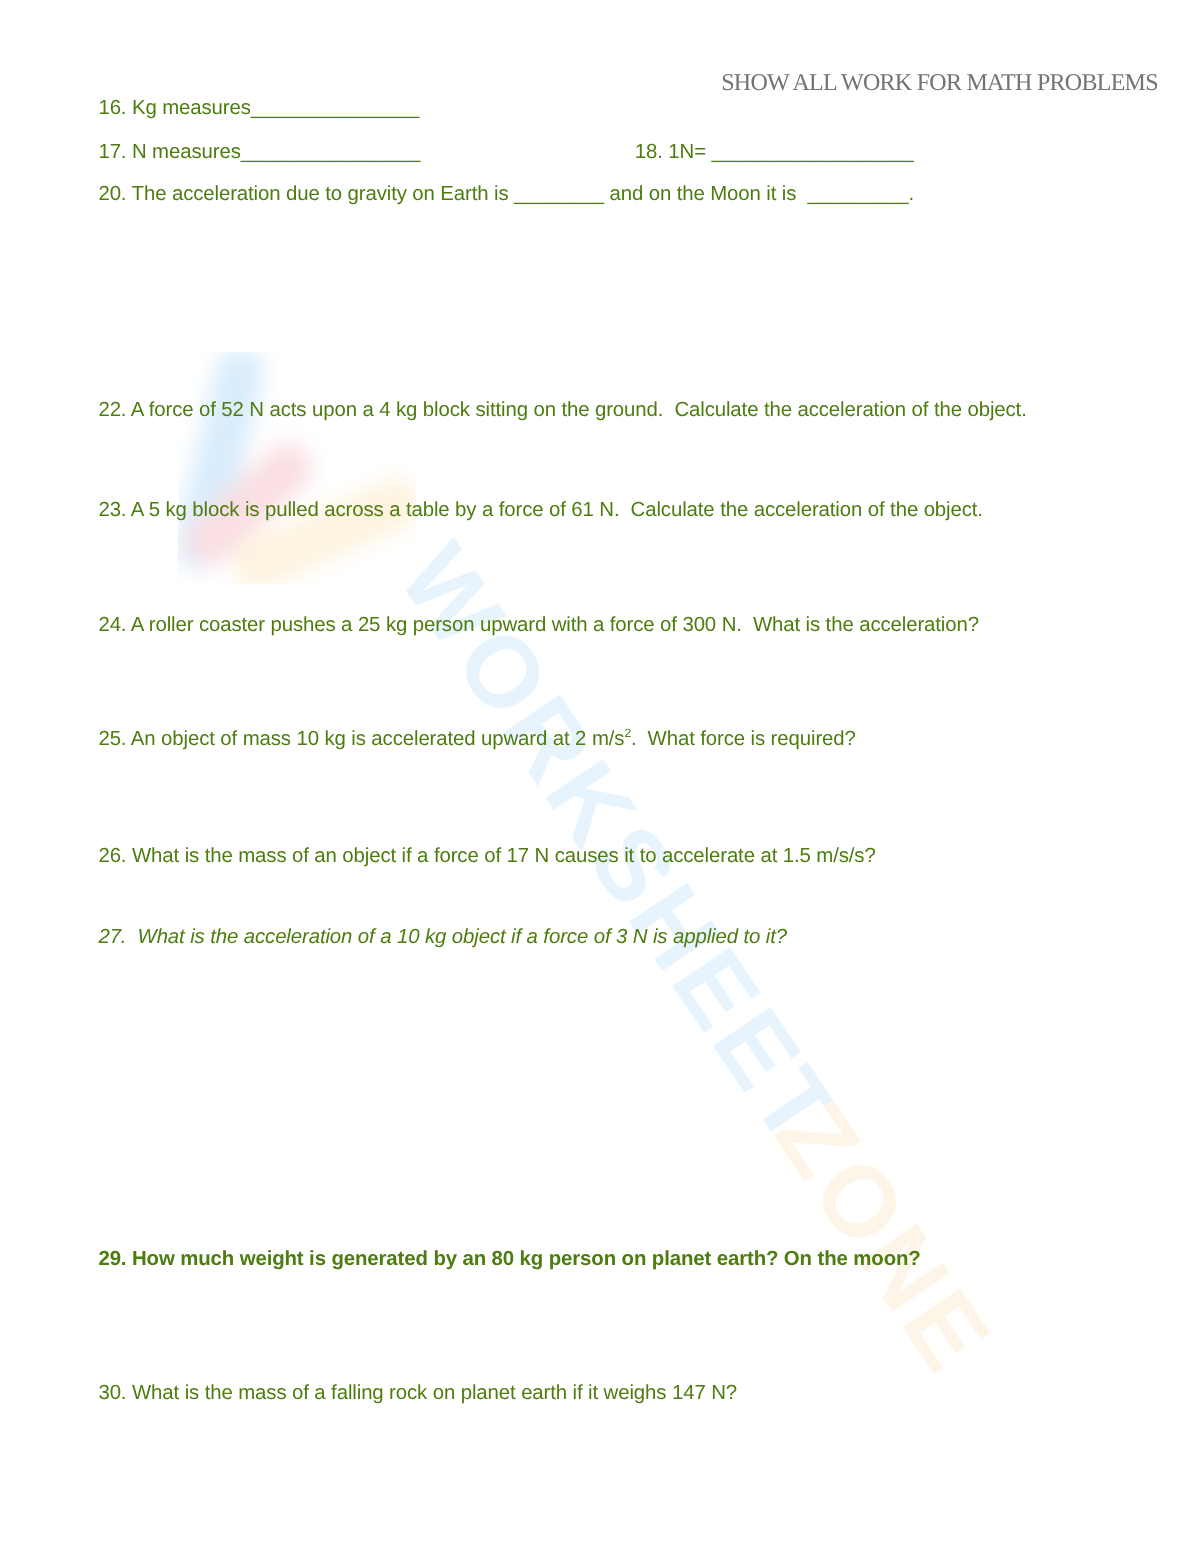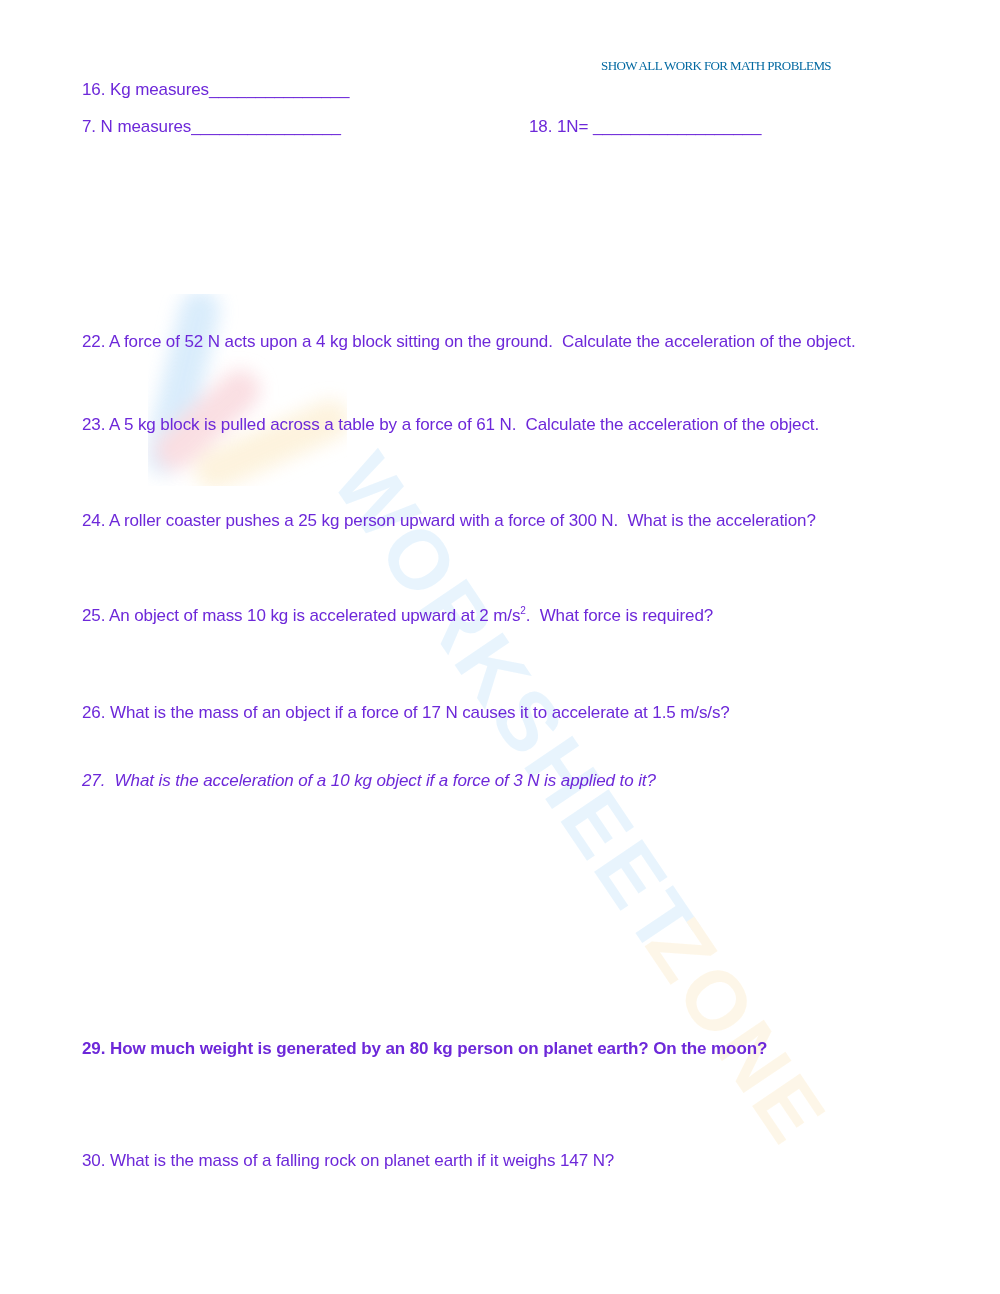--- a/index.html
+++ b/index.html
@@ -1,21 +1,21 @@
 <!DOCTYPE html>
 <html><head>
 <meta charset="utf-8">
 <style>
   html, body { margin: 0; padding: 0; background: #ffffff; }
   body { width: 1000px; height: 1294px; position: relative; overflow: hidden;
          font-family: "Liberation Sans", "DejaVu Sans", sans-serif; color: #111; }
   .page { position: absolute; left: 0; top: 0; width: 1000px; height: 1294px; }
   .header-note { position: absolute; left: 601px; top: 58px; font-family: "Liberation Serif", "DejaVu Serif", serif;
-                 font-size: 13px; letter-spacing: -0.6px; color: #0369a1; }
-  .line { position: absolute; font-size: 17px; white-space: pre; color: #6d28d9; letter-spacing: -0.1px; }
+                 font-size: 20px; letter-spacing: -0.6px; color: #737373; }
+  .line { position: absolute; font-size: 17px; white-space: pre; color: #4d7c0f; letter-spacing: -0.1px; }
   sup { font-size: 10px; vertical-align: 7px; line-height: 0; }
   .watermark { position: absolute; left: 0; top: 0; width: 1000px; height: 1294px; pointer-events: none; }
 </style>
 </head>
 <body>
 
 <div class="page">
 
   <svg class="watermark" viewBox="0 0 1000 1294">
     <defs>
@@ -31,23 +31,24 @@
     <g transform="translate(330 480) rotate(56)" opacity="0.55">
       <text x="0" y="0" font-family="Liberation Sans, sans-serif" font-weight="bold" font-size="84" fill="#d6ecfc" letter-spacing="4">WORKSHEET</text>
       <text x="560" y="0" font-family="Liberation Sans, sans-serif" font-weight="bold" font-size="84" fill="#fdf0d6" letter-spacing="4">ZONE</text>
     </g>
   </svg>
 
   <div class="header-note">SHOW ALL WORK FOR MATH PROBLEMS</div>
 
   <div class="line" style="left:82px; top:80px;">16. Kg measures_______________</div>
 
-  <div class="line" style="left:82px; top:117px;">7. N measures________________</div>
+  <div class="line" style="left:82px; top:117px;">17. N measures________________</div>
   <div class="line" style="left:529px; top:117px;">18. 1N= __________________</div>
 
+  <div class="line" style="left:82px; top:152px;">20. The acceleration due to gravity on Earth is ________ and on the Moon it is  _________.</div>
 
   <div class="line" style="left:82px; top:320px;margin-top:12px;">22. A force of 52 N acts upon a 4 kg block sitting on the ground.  Calculate the acceleration of the object.</div>
   <div class="line" style="left:82px; top:415px;">23. A 5 kg block is pulled across a table by a force of 61 N.  Calculate the acceleration of the object.</div>
   <div class="line" style="left:82px; top:511px;">24. A roller coaster pushes a 25 kg person upward with a force of 300 N.  What is the acceleration?</div>
   <div class="line" style="left:82px; top:606px;text-align:right;"><span>25. An object of mass 10 kg is accelerated upward at 2 m/s</span><sup>2</sup><span>.  What force is required?</span></div>
   <div class="line" style="left:82px; top:703px;">26. What is the mass of an object if a force of 17 N causes it to accelerate at 1.5 m/s/s?</div>
   <div class="line" style="left:82px; top:771px;font-style:italic;">27.  What is the acceleration of a 10 kg object if a force of 3 N is applied to it?</div>
   <div class="line" style="left:82px; top:1039px;font-weight:bold;">29. How much weight is generated by an 80 kg person on planet earth? On the moon?</div>
   <div class="line" style="left:82px; top:1151px;">30. What is the mass of a falling rock on planet earth if it weighs 147 N?</div>
 </div>

